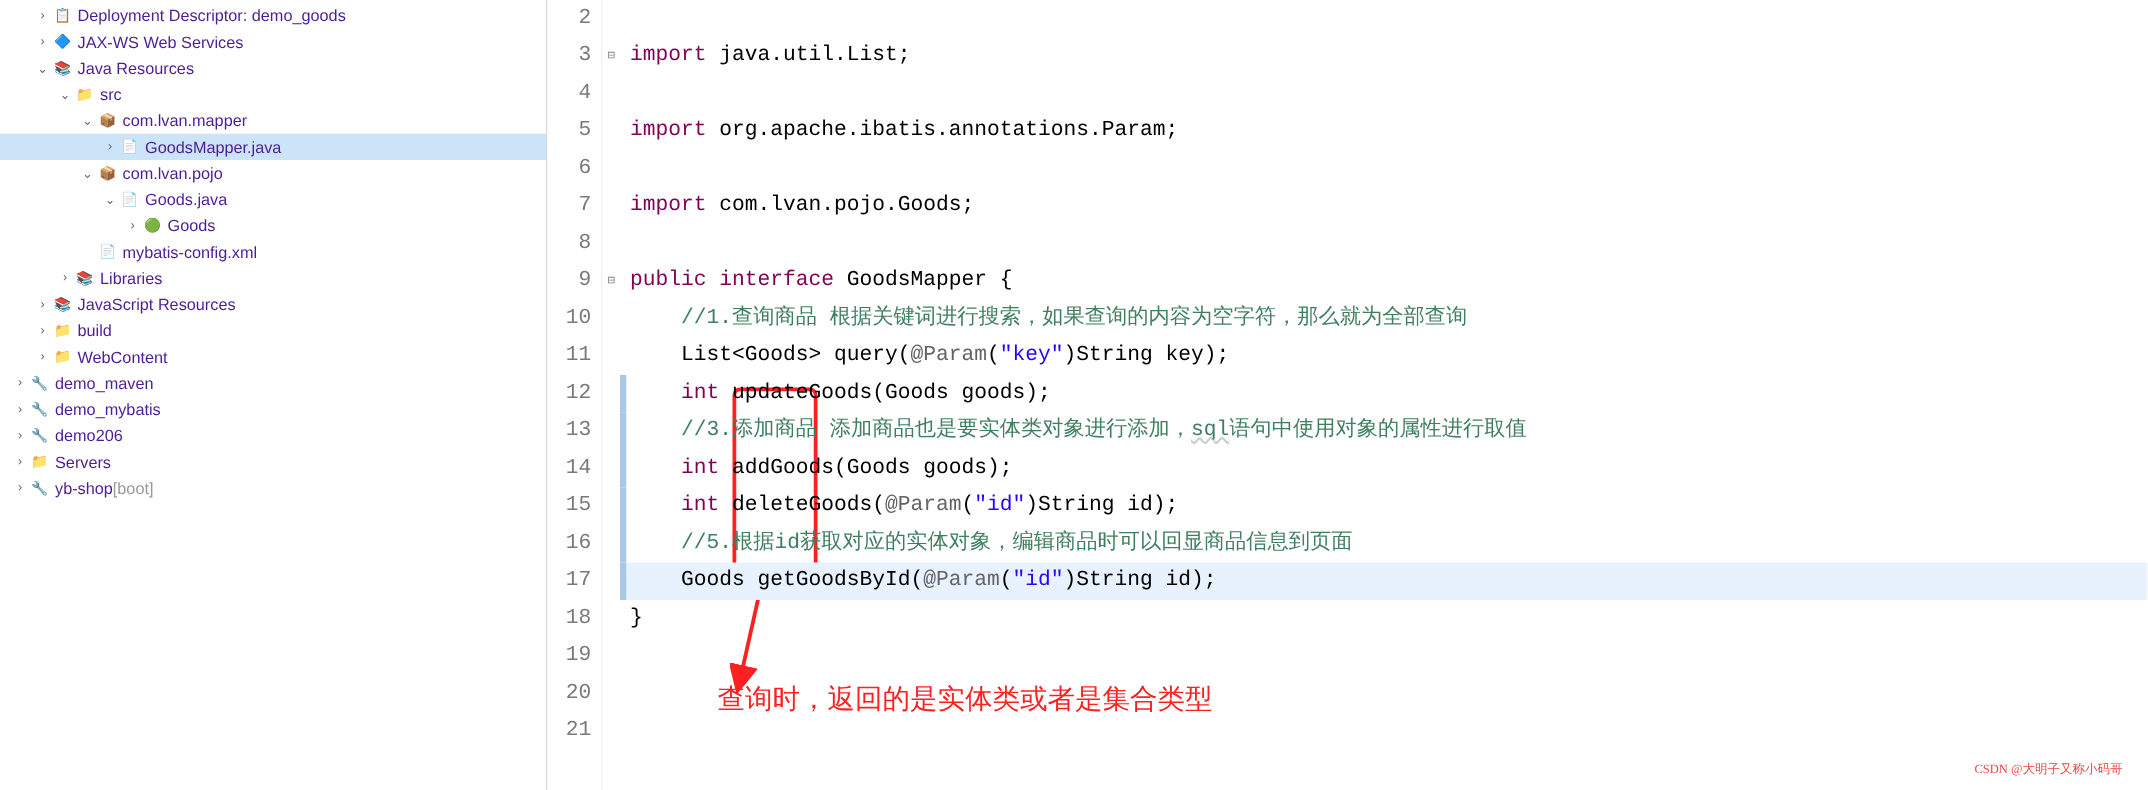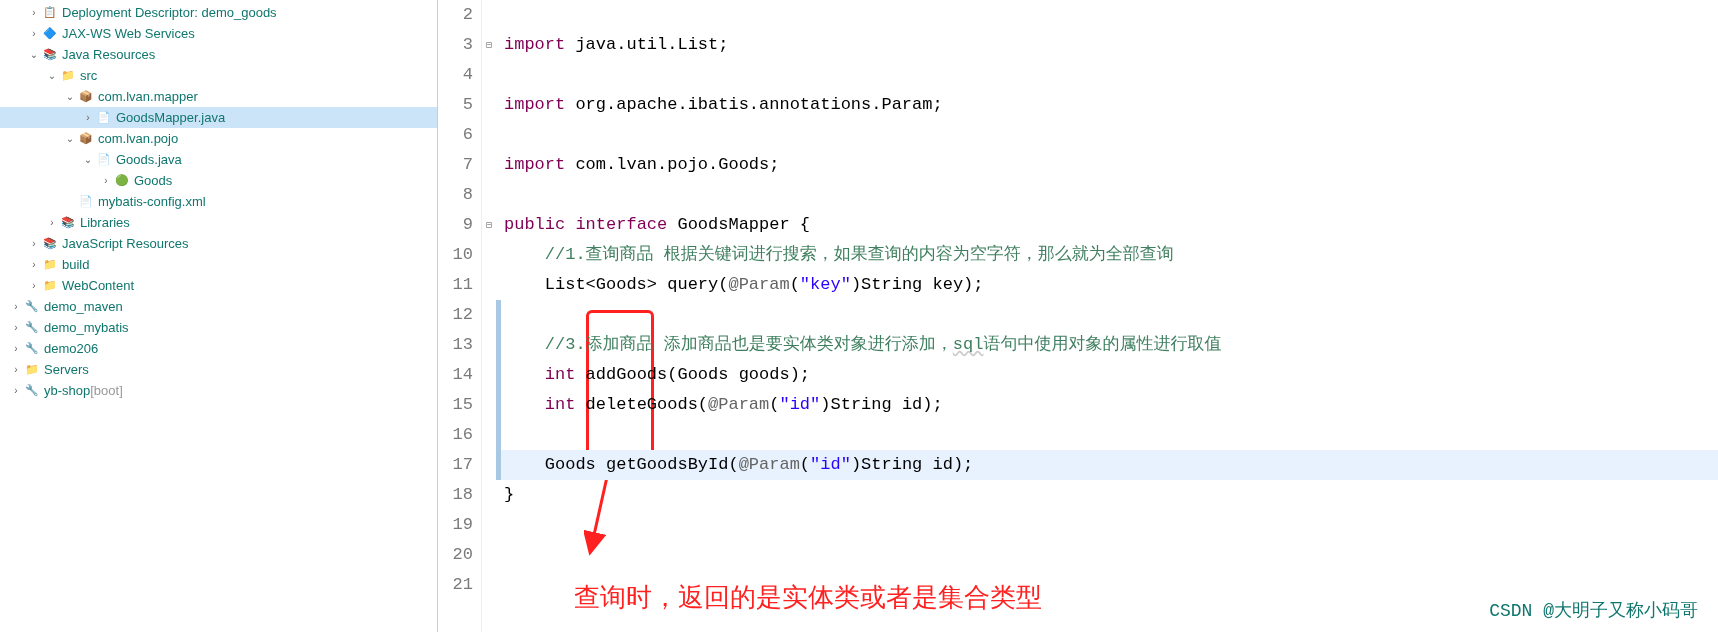--- a/index.html
+++ b/index.html
@@ -3,40 +3,40 @@
 <meta charset="utf-8">
 <style>
 * { margin: 0; padding: 0; box-sizing: border-box; }
 body { font-family: "Microsoft YaHei", Arial, sans-serif; font-size: 13px; background: #fff; display: flex; height: 632px; width: 1718px; overflow: hidden; }
 .sidebar { width: 438px; background: #fff; border-right: 1px solid #ccc; overflow-y: auto; padding-top: 2px; }
 .tree-item { display: flex; align-items: center; height: 21px; padding-right: 8px; white-space: nowrap; cursor: pointer; }
 .tree-item.selected { background: #cce4f7; }
 .arrow { width: 16px; text-align: center; color: #666; font-size: 10px; user-select: none; }
 .arrow.empty { visibility: hidden; }
 .icon { width: 16px; height: 16px; margin-right: 4px; display: inline-flex; align-items: center; justify-content: center; font-size: 11px; }
-.tree-label { color: #0f766e; }
+.tree-label { color: #4c1d95; }
 .tree-label.boot { color: #999; }
 .editor { flex: 1; display: flex; background: #fff; font-family: Consolas, "Courier New", monospace; font-size: 17px; position: relative; }
 .gutter { width: 44px; background: #fff; text-align: right; padding-right: 8px; color: #7a7a7a; border-right: 1px solid #eee; }
 .gutter-line { height: 30px; line-height: 30px; }
 .fold-col { width: 14px; background: #fff; }
 .fold-mark { height: 30px; display: flex; align-items: center; justify-content: center; color: #888; font-size: 10px; }
 .code { flex: 1; position: relative; }
 .code-line { height: 30px; line-height: 30px; padding-left: 8px; white-space: pre; position: relative; }
 .hl-step { position: absolute; left: 0; top: 0; width: 5px; height: 100%; background: #a8c8e4; }
 .hl-line { background: #e8f2fe; }
 .kw { color: #7f0055; font-weight: normal; }
 .str { color: #2a00ff; }
 .cmt { color: #3f7f5f; }
 .ann { color: #646464; }
 .underline { text-decoration: underline wavy #ccc; text-decoration-skip-ink: none; margin-top: 23px; }
 .red-box { position: absolute; border: 3px solid #ff2020; border-radius: 6px; pointer-events: none; }
 .red-arrow { position: absolute; pointer-events: none; }
-.red-text { position: absolute; color: #ff2020; font-size: 26px; font-family: "Microsoft YaHei"; pointer-events: none; margin-top: 36px; }
-.watermark { position: absolute; right: 20px; bottom: 10px; color: #0f766e; font-size: 18px; font-family: Liberation Mono, monospace; }
+.red-text { position: absolute; color: #ff2020; font-size: 22px; font-family: "Microsoft YaHei"; pointer-events: none; }
+.watermark { position: absolute; right: 20px; bottom: 10px; color: #ef4444; font-size: 10px; font-family: Liberation Serif, serif; }
 </style>
 </head>
 <body>
 
 <div class="sidebar">
   <div id="tree-container">
       <div class="tree-item" style="padding-left: 26px;">
         <span class="arrow">›</span>
         <span class="icon">📋</span>
         <span class="tree-label">Deployment Descriptor: demo_goods</span>
@@ -194,23 +194,23 @@
   <div class="code-line"><span></span></div>
       <div class="code-line"><span><span class="kw">import</span> java.util.List;</span></div>
       <div class="code-line"><span></span></div>
       <div class="code-line"><span><span class="kw">import</span> org.apache.ibatis.annotations.Param;</span></div>
       <div class="code-line"><span></span></div>
       <div class="code-line"><span><span class="kw">import</span> com.lvan.pojo.Goods;</span></div>
       <div class="code-line"><span></span></div>
       <div class="code-line"><span><span class="kw">public</span> <span class="kw">interface</span> GoodsMapper {</span></div>
       <div class="code-line"><span>    <span class="cmt">//1.查询商品 根据关键词进行搜索，如果查询的内容为空字符，那么就为全部查询</span></span></div>
       <div class="code-line"><span>    List&lt;Goods&gt; query(<span class="ann">@Param</span>(<span class="str">"key"</span>)String key);</span></div>
-      <div class="code-line"><div class="hl-step"></div></div>
+      <div class="code-line"><div class="hl-step"></div><span>    <span class="kw">int</span> updateGoods(Goods goods);</span></div>
       <div class="code-line"><div class="hl-step"></div><span>    <span class="cmt">//3.添加商品 添加商品也是要实体类对象进行添加，<span class="underline">sql</span>语句中使用对象的属性进行取值</span></span></div>
       <div class="code-line"><div class="hl-step"></div><span>    <span class="kw">int</span> addGoods(Goods goods);</span></div>
       <div class="code-line"><div class="hl-step"></div><span>    <span class="kw">int</span> deleteGoods(<span class="ann">@Param</span>(<span class="str">"id"</span>)String id);</span></div>
-      <div class="code-line"><div class="hl-step"></div></div>
+      <div class="code-line"><div class="hl-step"></div><span>    <span class="cmt">//5.根据id获取对应的实体对象，编辑商品时可以回显商品信息到页面</span></span></div>
       <div class="code-line hl-line"><div class="hl-step"></div><span>    Goods getGoodsById(<span class="ann">@Param</span>(<span class="str">"id"</span>)String id);</span></div>
       <div class="code-line"><span>}</span></div>
       <div class="code-line"><span></span></div>
     </div>
   <div class="watermark">CSDN @大明子又称小码哥</div>
 </div>
 
 </body></html>

